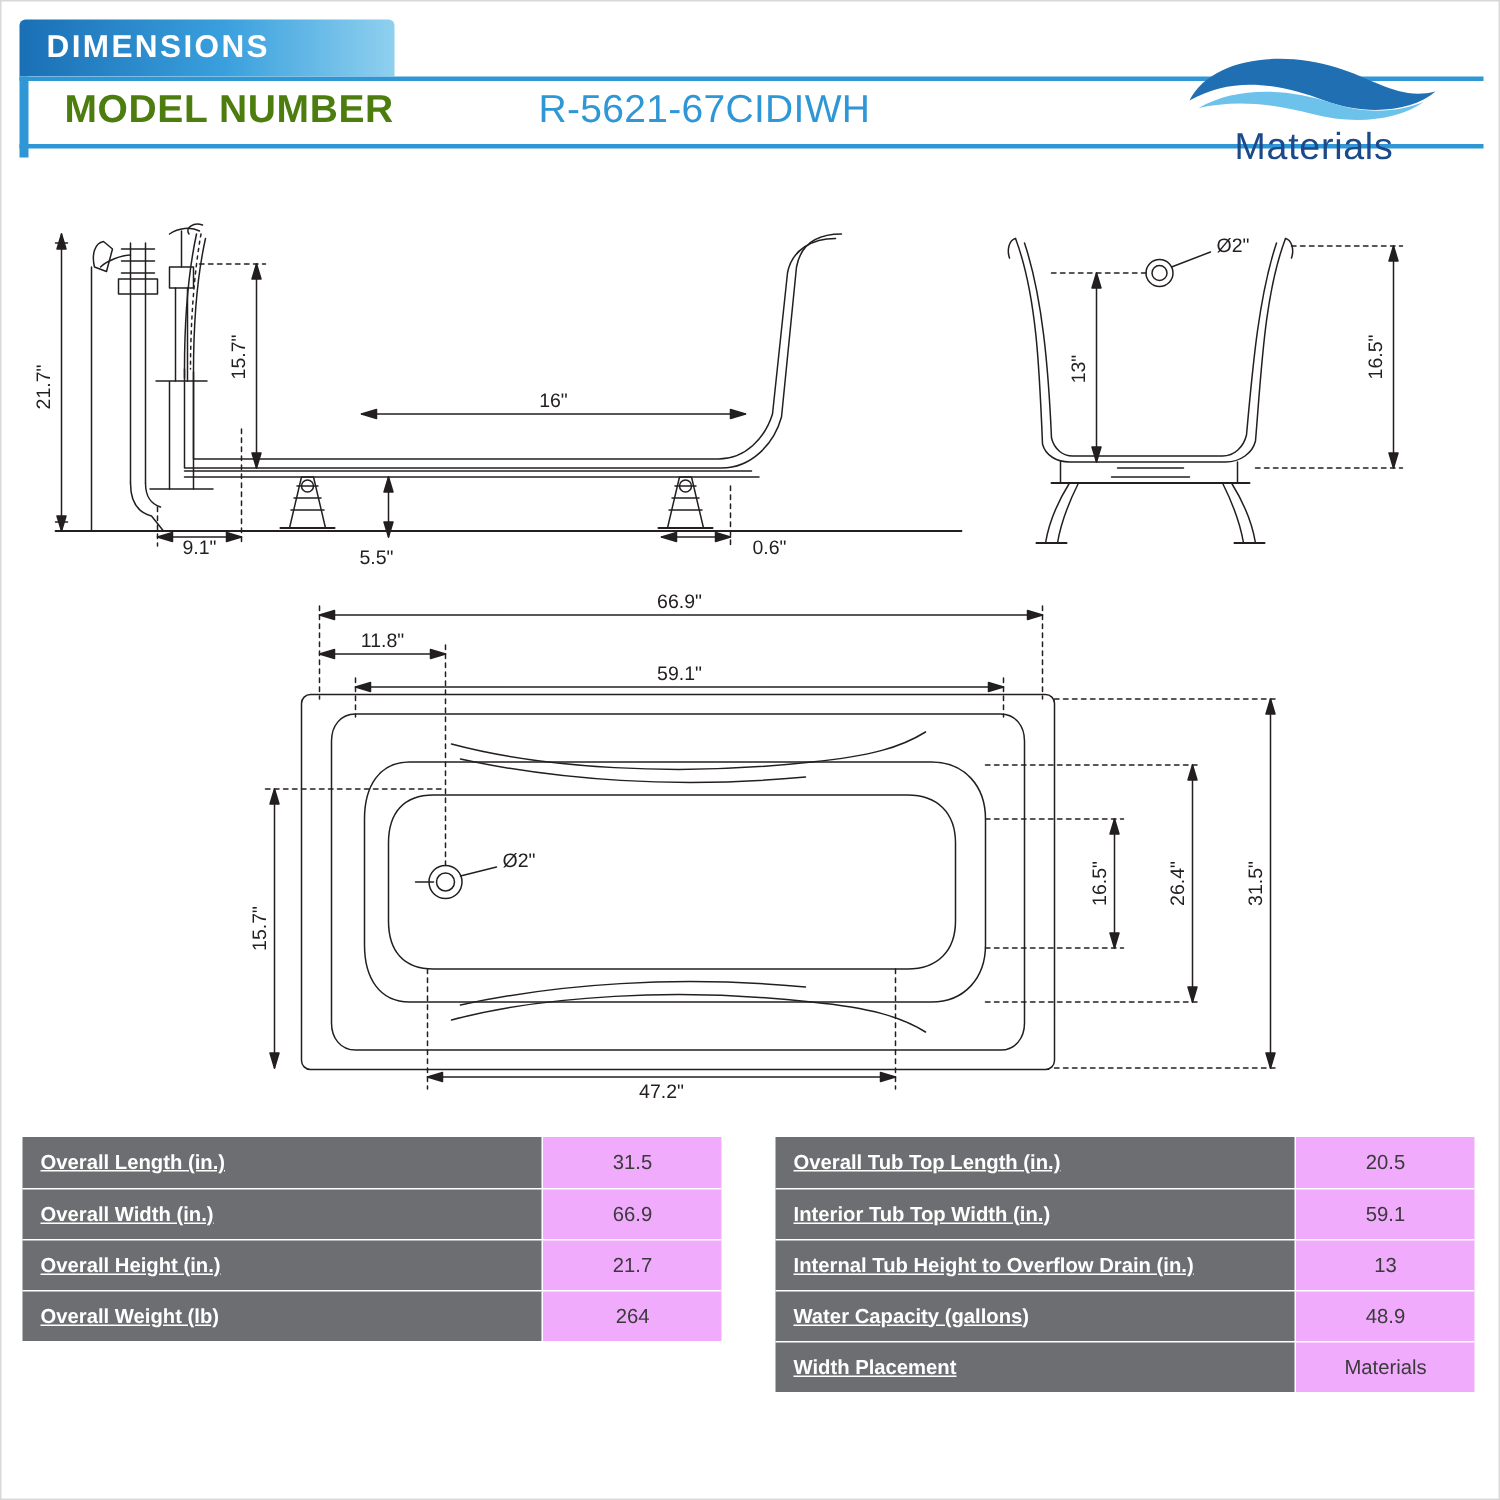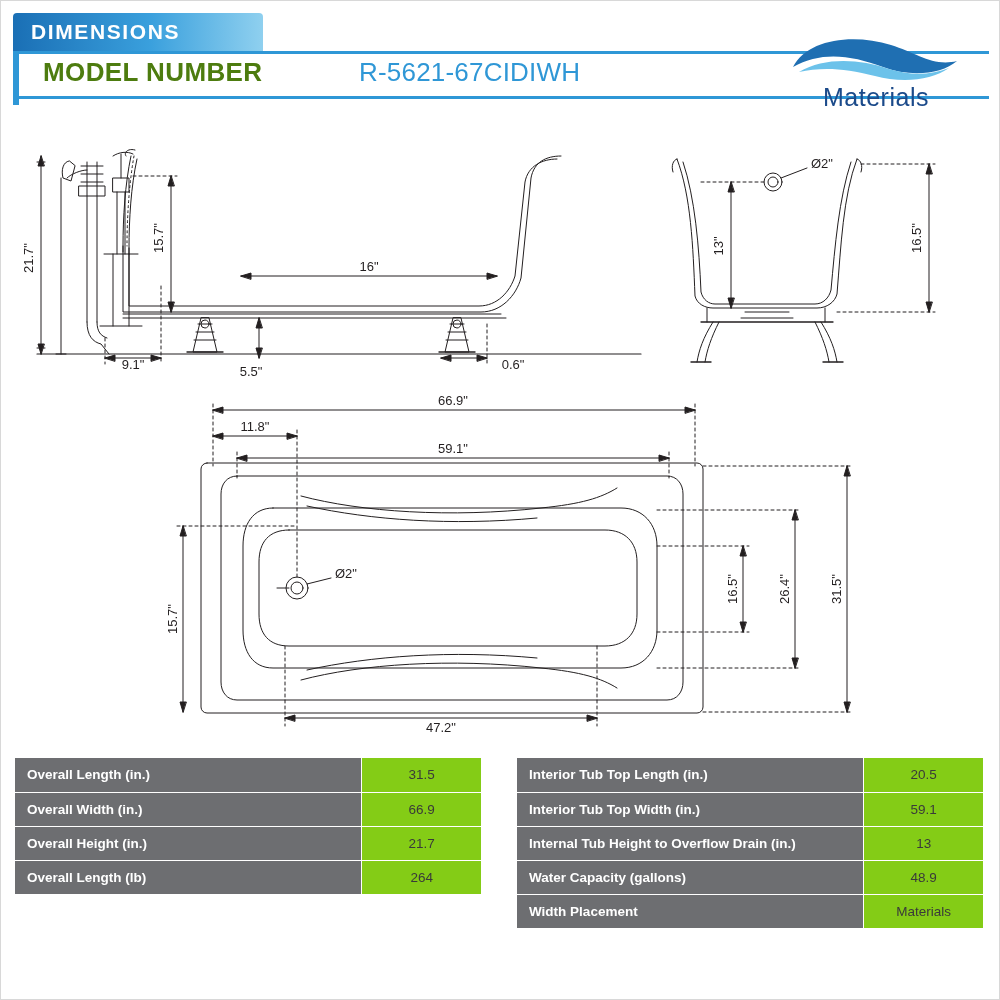--- a/index.html
+++ b/index.html
@@ -69,23 +69,24 @@
     font-size: 13.5px;
     position: absolute;
     width: 466px;
   }
   table.left { left: 14px; top: 0; }
   table.right { left: 516px; top: 0; }
   td { height: 34px; padding: 0 12px; border-bottom: 1px solid #ffffff; }
   td.k {
     background: #6d6e71; color: #ffffff; font-weight: bold; width: 338px;
     border-right: 1px solid #ffffff;
+    text-decoration: underline;
   }
   td.v {
-    background: #84cc16; color: #3a3a3a; text-align: center; width: 116px;
+    background: #f0abfc; color: #3a3a3a; text-align: center; width: 116px;
   }
   table tr:last-child td { border-bottom: none; }
 
   
   .footer {
     position: absolute; left: 14px; top: 948px; width: 972px; height: 40px;
     border-top: 2px solid #2f97d6;
     display: flex; align-items: center; justify-content: space-between;
     padding: 0 22px;
     font-size: 14.5px; color: #2f5f8a; letter-spacing: .6px;
@@ -326,30 +327,30 @@
         </tr>
         <tr>
           <td class="k">Overall Width (in.)</td>
           <td class="v">66.9</td>
         </tr>
         <tr>
           <td class="k">Overall Height (in.)</td>
           <td class="v">21.7</td>
         </tr>
         <tr>
-          <td class="k">Overall Length (lb)</td>
+          <td class="k">Overall Weight (lb)</td>
           <td class="v">264</td>
         </tr>
       </tbody>
     </table>
 
     <table class="right">
       <tbody>
         <tr>
-          <td class="k">Interior Tub Top Length (in.)</td>
+          <td class="k">Overall Tub Top Length (in.)</td>
           <td class="v">20.5</td>
         </tr>
         <tr>
           <td class="k">Interior Tub Top Width (in.)</td>
           <td class="v">59.1</td>
         </tr>
         <tr>
           <td class="k">Internal Tub Height to Overflow Drain (in.)</td>
           <td class="v">13</td>
         </tr>

